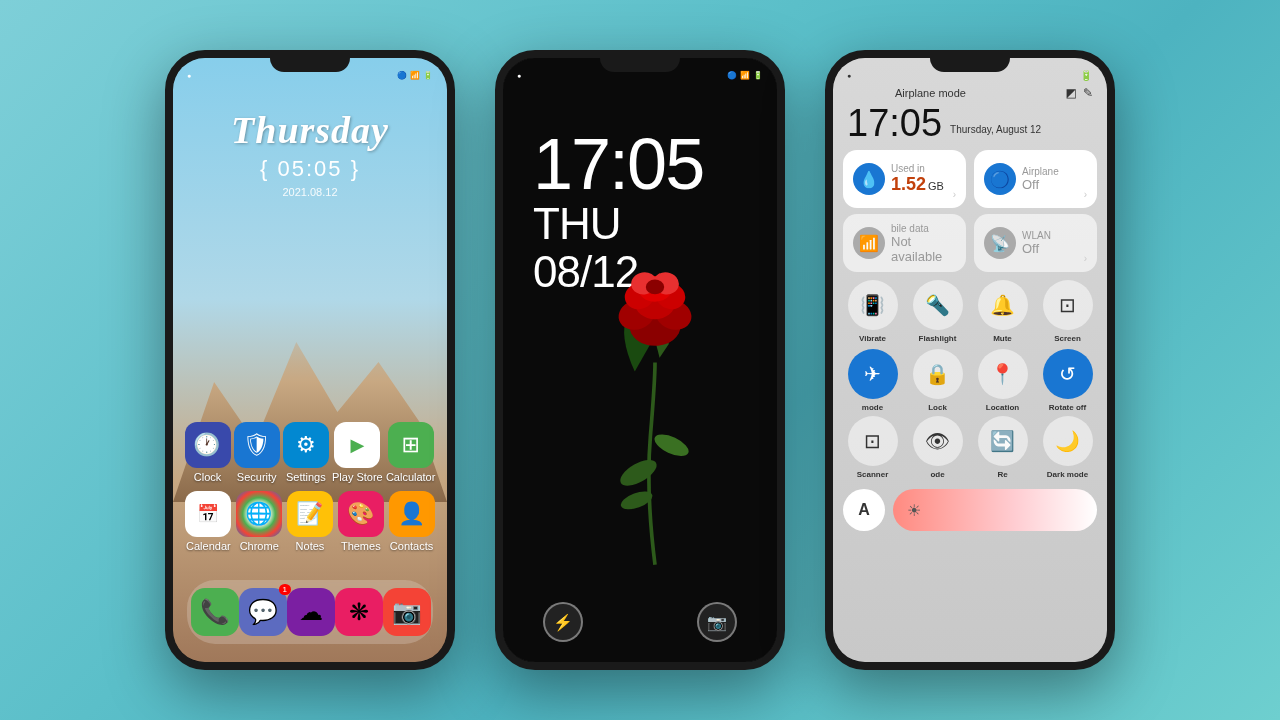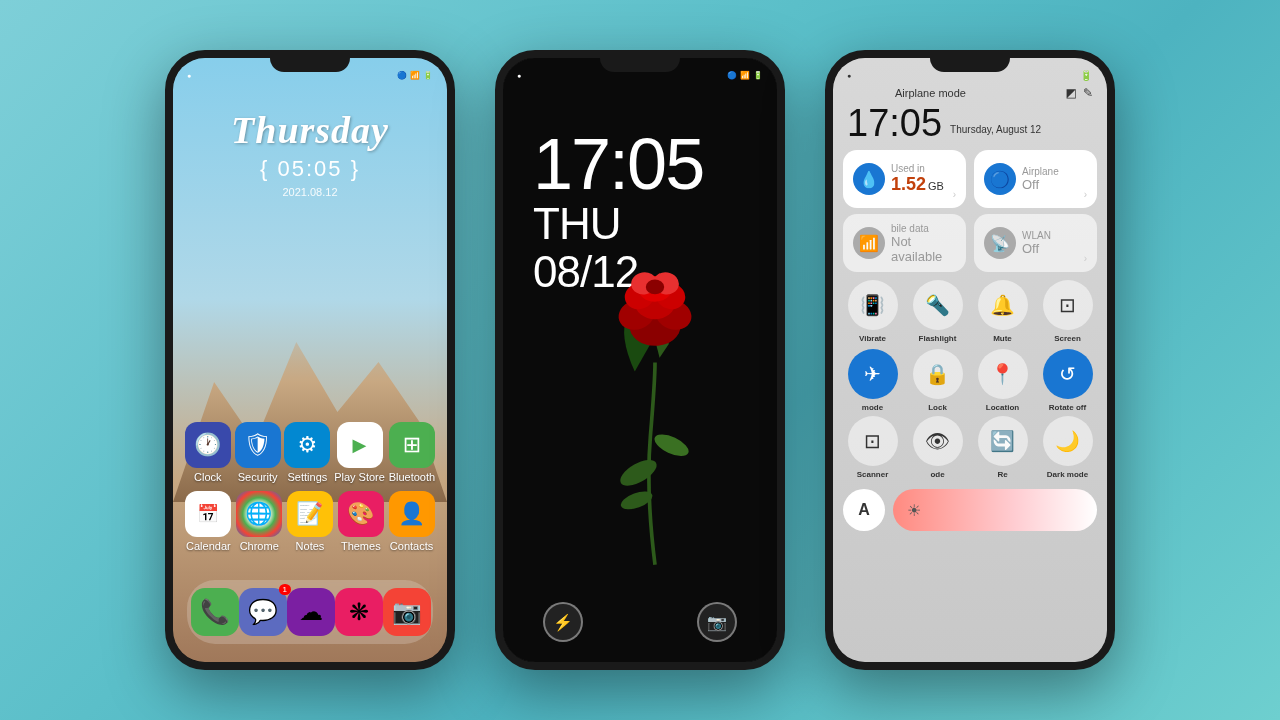--- a/index.html
+++ b/index.html
@@ -427,21 +427,21 @@
         <div class="app-icon">
           <div class="app-icon-img" style="background:#0288d1">⚙</div>
           <span class="app-label">Settings</span>
         </div>
         <div class="app-icon">
           <div class="app-icon-img" style="background:#fff;color:#4caf50;font-size:18px">▶</div>
           <span class="app-label">Play Store</span>
         </div>
         <div class="app-icon">
           <div class="app-icon-img" style="background:#4caf50">⊞</div>
-          <span class="app-label">Bluetooth</span>
+          <span class="app-label">Calculator</span>
         </div>
       </div>
       <div class="app-row">
         <div class="app-icon">
           <div class="app-icon-img" style="background:#fff;color:#e53935;font-size:18px">📅</div>
           <span class="app-label">Calendar</span>
         </div>
         <div class="app-icon">
           <div class="app-icon-img" style="background:radial-gradient(circle, #fff 30%, #4caf50 50%, #f44336 70%, #1976d2 100%)">🌐</div>
           <span class="app-label">Chrome</span>

